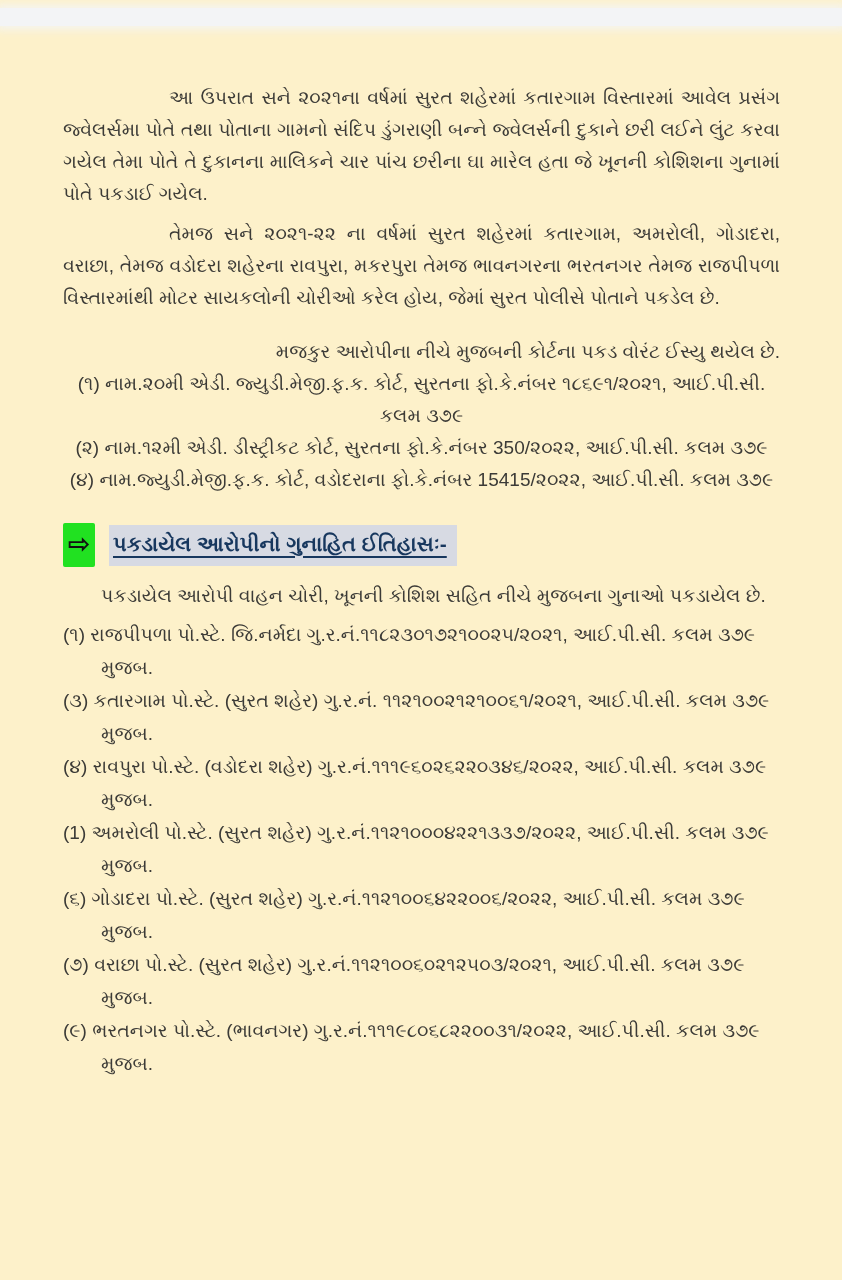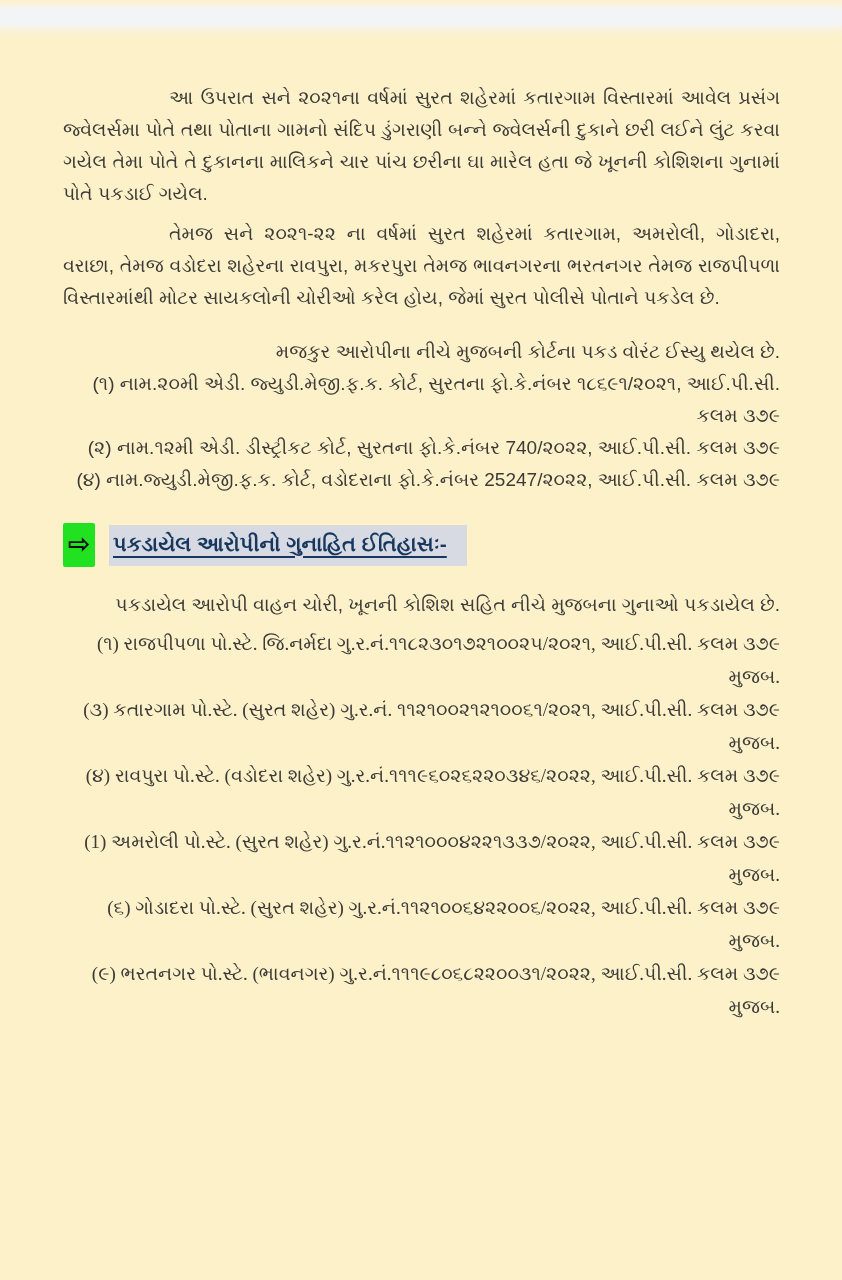--- a/index.html
+++ b/index.html
@@ -20,21 +20,21 @@
   .content {
     position: absolute; left: 63px; top: 28px;
     width: 717px;
     font-size: 19px; line-height: 32px;
     text-align: justify;
   }
   .para { margin: 0; }
   .para1 { margin-top: 54px; text-indent: 106px; }
   .para2 { margin-top: 8px; text-indent: 106px; }
   .warrant-intro { margin-top: 22px; text-indent: 50px; text-align: right; }
-  .warrant-list .list-item { text-align: right; }
+  .warrant-list .list-item { text-align: center; }
   .heading-row {
     margin-top: 26px;
     display: flex; align-items: center; gap: 14px;
     height: 46px;
   }
   .arrow-box {
     width: 32px; height: 44px;
     background: #21E121;
     border-radius: 2px;
     display: flex; align-items: center; justify-content: center;
@@ -45,62 +45,62 @@
     font-weight: bold;
     transform: translateY(-1px);
   }
   .heading-text {
     font-weight: bold;
     font-size: 21px;
     color: #17375E;
     background: #D7DAE3;
     text-decoration: underline;
     text-underline-offset: 5px;
-    padding: 3px 20px 6px 4px;
+    padding: 3px 10px 6px 4px;
   }
-  .subheading { margin-top: 21px; text-indent: 38px; text-align: right; }
+  .subheading { margin-top: 12px; text-indent: 38px; text-align: left; }
   .crime-list { margin-top: 6px; line-height: 33px; }
   .crime-list .list-item {
     padding-left: 38px; text-indent: -38px;
-    text-align: right;
-    font-family: Liberation Serif, serif;
+    text-align: left;
   }
 </style>
 </head>
 <body>
 
 <div class="page">
   <div class="top-band"></div>
 
   <div class="content">
 
     <p class="para para1">આ ઉપરાત સને ૨૦૨૧ના વર્ષમાં સુરત શહેરમાં કતારગામ વિસ્તારમાં આવેલ પ્રસંગ જ્વેલર્સમા પોતે તથા પોતાના ગામનો સંદિપ ડુંગરાણી બન્ને જ્વેલર્સની દુકાને છરી લઈને લુંટ કરવા ગયેલ તેમા પોતે તે દુકાનના માલિકને ચાર પાંચ છરીના ઘા મારેલ હતા જે ખૂનની કોશિશના ગુનામાં પોતે પકડાઈ ગયેલ.</p>
 
     <p class="para para2">તેમજ સને ૨૦૨૧-૨૨ ના વર્ષમાં સુરત શહેરમાં કતારગામ, અમરોલી, ગોડાદરા, વરાછા, તેમજ વડોદરા શહેરના રાવપુરા, મકરપુરા તેમજ ભાવનગરના ભરતનગર તેમજ રાજપીપળા વિસ્તારમાંથી મોટર સાયકલોની ચોરીઓ કરેલ હોય, જેમાં સુરત પોલીસે પોતાને પકડેલ છે.</p>
 
     <p class="para warrant-intro">મજકુર આરોપીના નીચે મુજબની કોર્ટના પકડ વોરંટ ઈસ્યુ થયેલ છે.</p>
 
     <div class="warrant-list">
         <div class="list-item">(૧) નામ.૨૦મી એડી. જ્યુડી.મેજી.ફ.ક. કોર્ટ, સુરતના ફો.કે.નંબર ૧૮૬૯૧/૨૦૨૧, આઈ.પી.સી. કલમ ૩૭૯</div>
-        <div class="list-item">(૨) નામ.૧૨મી એડી. ડીસ્ટ્રીકટ કોર્ટ, સુરતના ફો.કે.નંબર 740/૨૦૨૨, આઈ.પી.સી. કલમ ૩૭૯</div>
-        <div class="list-item">(૪) નામ.જ્યુડી.મેજી.ફ.ક. કોર્ટ, વડોદરાના ફો.કે.નંબર 25247/૨૦૨૨, આઈ.પી.સી. કલમ ૩૭૯</div>
+        <div class="list-item">(૨) નામ.૧૨મી એડી. ડીસ્ટ્રીકટ કોર્ટ, સુરતના ફો.કે.નંબર 350/૨૦૨૨, આઈ.પી.સી. કલમ ૩૭૯</div>
+        <div class="list-item">(૪) નામ.જ્યુડી.મેજી.ફ.ક. કોર્ટ, વડોદરાના ફો.કે.નંબર 15415/૨૦૨૨, આઈ.પી.સી. કલમ ૩૭૯</div>
       </div>
 
     <div class="heading-row">
       <span class="arrow-box">
         <span class="arrow-glyph">⇨</span>
       </span>
       <span class="heading-text">પકડાયેલ આરોપીનો ગુનાહિત ઈતિહાસઃ-</span>
     </div>
 
     <p class="para subheading">પકડાયેલ આરોપી વાહન ચોરી, ખૂનની કોશિશ સહિત નીચે મુજબના ગુનાઓ પકડાયેલ છે.</p>
 
     <div class="crime-list">
         <div class="list-item">(૧) રાજપીપળા પો.સ્ટે. જિ.નર્મદા ગુ.ર.નં.૧૧૮૨૩૦૧૭૨૧૦૦૨૫/૨૦૨૧, આઈ.પી.સી. કલમ ૩૭૯ મુજબ.</div>
         <div class="list-item">(૩) કતારગામ પો.સ્ટે. (સુરત શહેર) ગુ.ર.નં. ૧૧૨૧૦૦૨૧૨૧૦૦૬૧/૨૦૨૧, આઈ.પી.સી. કલમ ૩૭૯ મુજબ.</div>
         <div class="list-item">(૪) રાવપુરા પો.સ્ટે. (વડોદરા શહેર) ગુ.ર.નં.૧૧૧૯૬૦૨૬૨૨૦૩૪૬/૨૦૨૨, આઈ.પી.સી. કલમ ૩૭૯ મુજબ.</div>
         <div class="list-item">(1) અમરોલી પો.સ્ટે. (સુરત શહેર) ગુ.ર.નં.૧૧૨૧૦૦૦૪૨૨૧૩૩૭/૨૦૨૨, આઈ.પી.સી. કલમ ૩૭૯ મુજબ.</div>
         <div class="list-item">(૬) ગોડાદરા પો.સ્ટે. (સુરત શહેર) ગુ.ર.નં.૧૧૨૧૦૦૬૪૨૨૦૦૬/૨૦૨૨, આઈ.પી.સી. કલમ ૩૭૯ મુજબ.</div>
+        <div class="list-item">(૭) વરાછા પો.સ્ટે. (સુરત શહેર) ગુ.ર.નં.૧૧૨૧૦૦૬૦૨૧૨૫૦૩/૨૦૨૧, આઈ.પી.સી. કલમ ૩૭૯ મુજબ.</div>
         <div class="list-item">(૯) ભરતનગર પો.સ્ટે. (ભાવનગર) ગુ.ર.નં.૧૧૧૯૮૦૬૮૨૨૦૦૩૧/૨૦૨૨, આઈ.પી.સી. કલમ ૩૭૯ મુજબ.</div>
       </div>
 
   </div>
 </div>
 
 </body></html>

